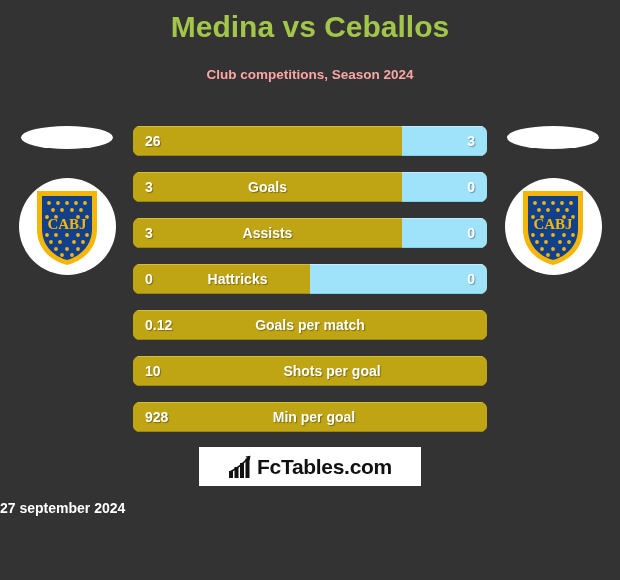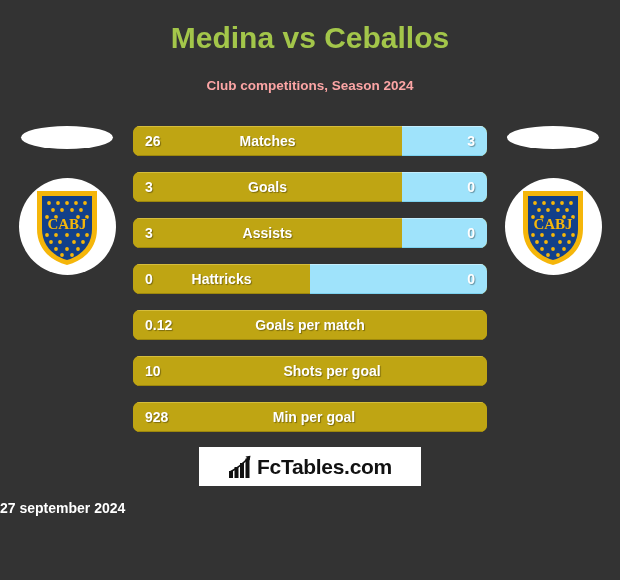--- a/index.html
+++ b/index.html
@@ -10,21 +10,21 @@
     width: 620px;
     height: 580px;
     background: #333333;
     font-family: "Liberation Sans", sans-serif;
     overflow: hidden;
     position: relative;
   }
 
   
   #header {
-    padding-top: 19px;
+    padding-top: 8px;
     text-align: center;
   }
   #page-title {
     font-size: 30px;
     font-weight: bold;
     color: #a3c64a;
     letter-spacing: 0px;
     line-height: 38px;
     margin: 0;
     font-family: "Liberation Sans", sans-serif;
@@ -249,42 +249,41 @@
     </svg>
   </div>
 </div>
 
 <div id="stats">
     <div class="stat-row">
       <div class="seg-home" style="width: 269px;"></div>
       <div class="seg-away" style="width: 85px;"></div>
       <span class="stat-val stat-val-home">26</span>
       <span class="stat-val stat-val-away">3</span>
-      <span class="stat-label" style="left: 0px; width: 269px;">Matches</span>
     </div>
     <div class="stat-row">
       <div class="seg-home" style="width: 269px;"></div>
       <div class="seg-away" style="width: 85px;"></div>
       <span class="stat-val stat-val-home">3</span>
       <span class="stat-val stat-val-away">0</span>
       <span class="stat-label" style="left: 0px; width: 269px;">Goals</span>
     </div>
     <div class="stat-row">
       <div class="seg-home" style="width: 269px;"></div>
       <div class="seg-away" style="width: 85px;"></div>
       <span class="stat-val stat-val-home">3</span>
       <span class="stat-val stat-val-away">0</span>
       <span class="stat-label" style="left: 0px; width: 269px;">Assists</span>
     </div>
     <div class="stat-row">
       <div class="seg-home" style="width: 177px;"></div>
       <div class="seg-away" style="width: 177px;"></div>
       <span class="stat-val stat-val-home">0</span>
       <span class="stat-val stat-val-away">0</span>
-      <span class="stat-label" style="left: 0px; width: 177px;">Hattricks</span>
+      <span class="stat-label" style="left: 16px; width: 177px;">Hattricks</span>
     </div>
     <div class="stat-row">
       <div class="seg-home" style="width: 354px;"></div>
       <span class="stat-val stat-val-home">0.12</span>
       <span class="stat-label" style="left: 0px; width: 354px;">Goals per match</span>
     </div>
     <div class="stat-row">
       <div class="seg-home" style="width: 354px;"></div>
       <span class="stat-val stat-val-home">10</span>
       <span class="stat-label" style="left: 0px; width: 398px;">Shots per goal</span>

